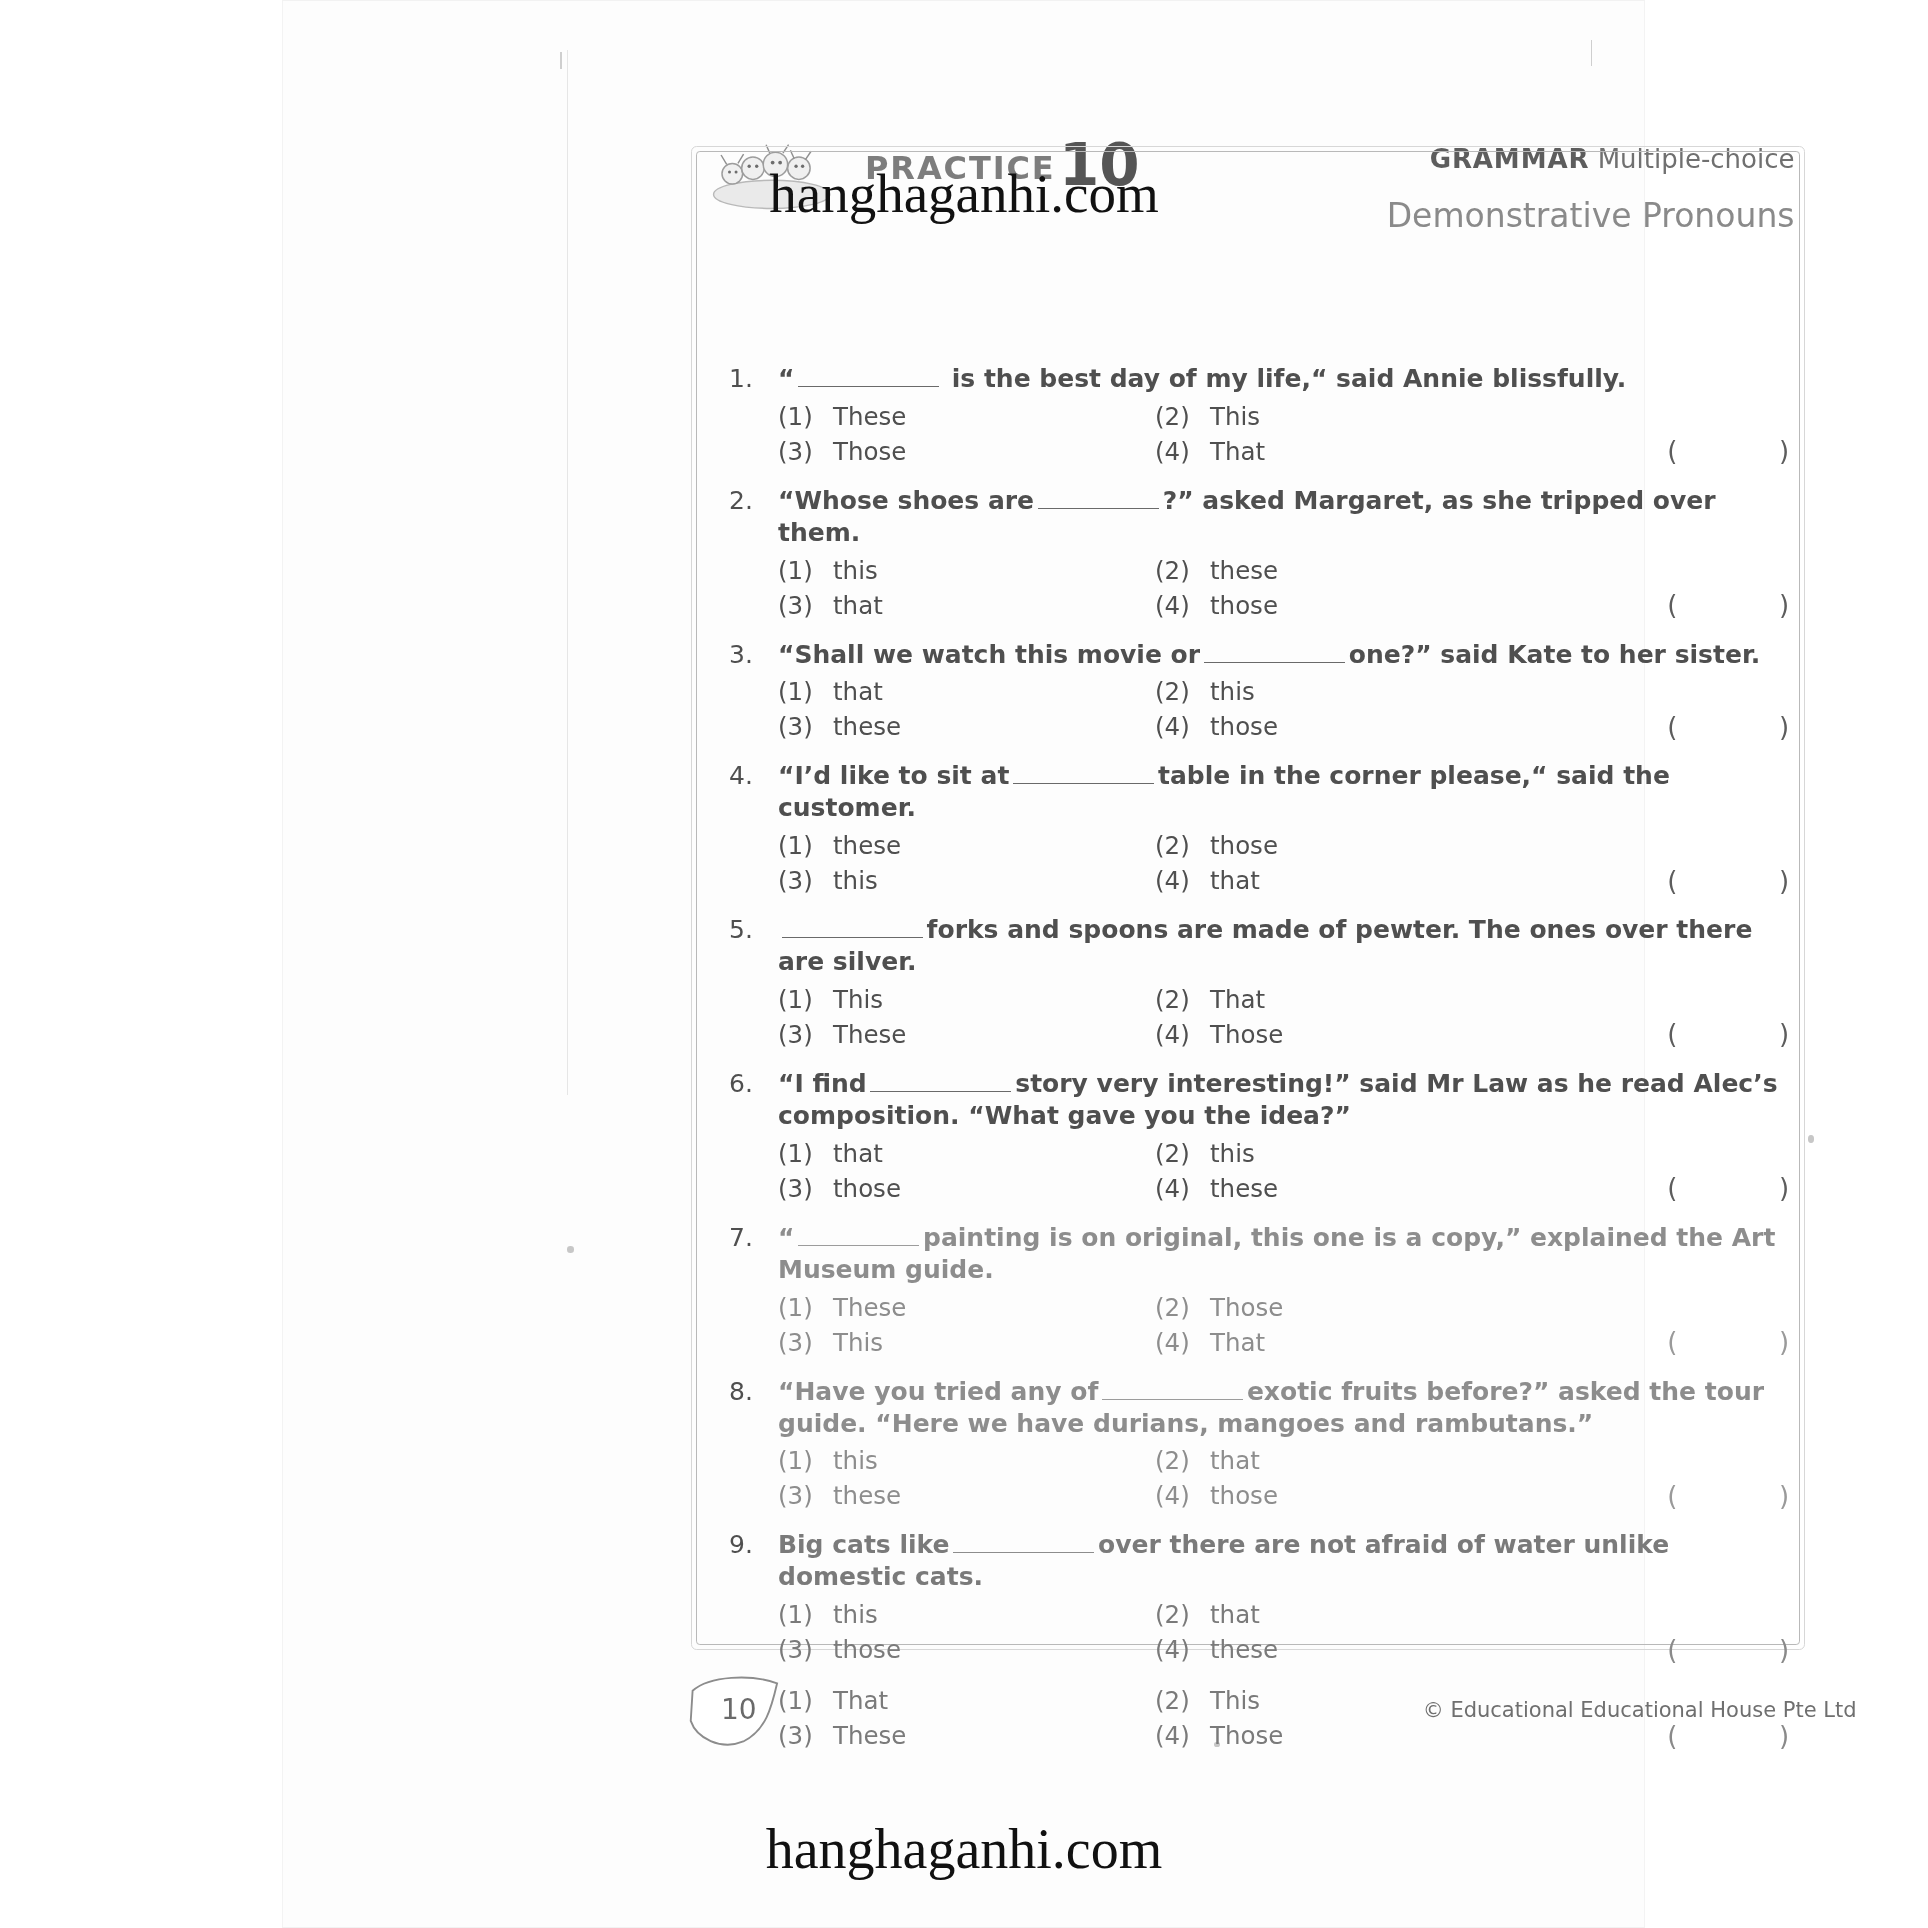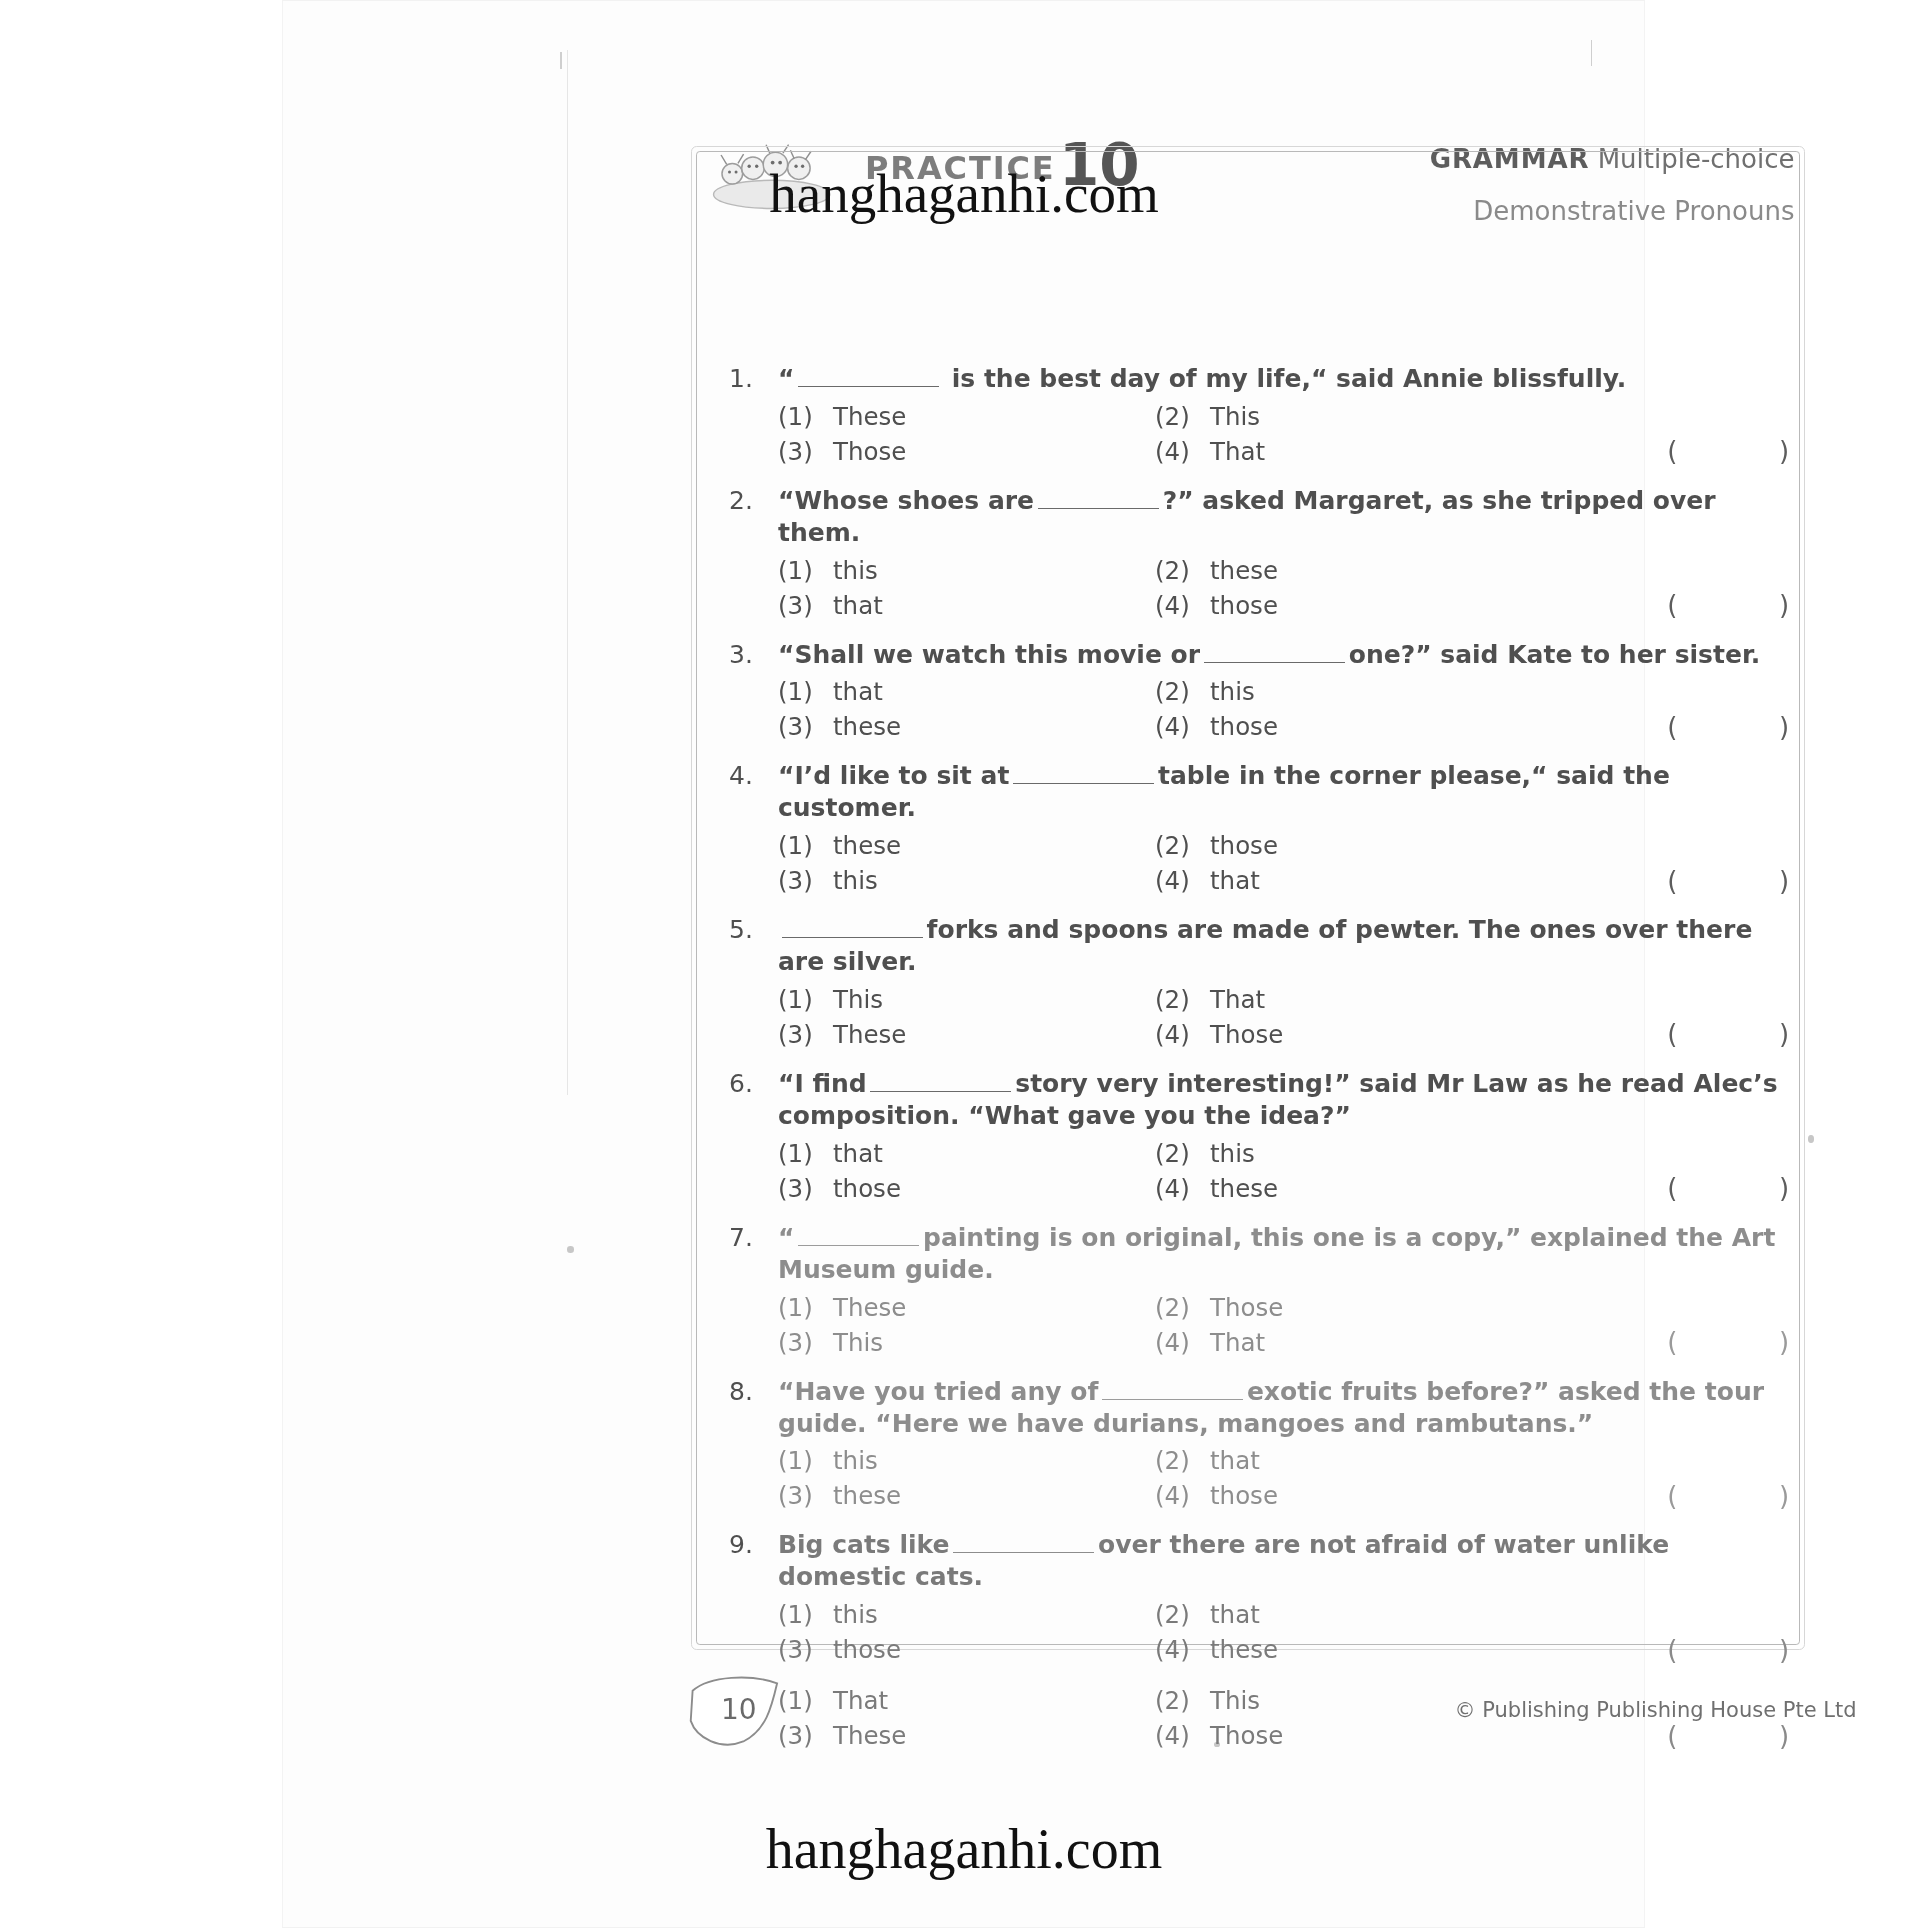--- a/index.html
+++ b/index.html
@@ -109,21 +109,21 @@
     white-space: nowrap;
     font-family: "DejaVu Sans", sans-serif;
   }
   .grammar-title b { color: #5d5d5d; letter-spacing: 0.9px; }
 
   .subject-title {
     position: absolute;
     right: 7.5px;
     top: 73px;
     text-align: left;
-    font-size: 26px;
+    font-size: 33px;
     color: #8a8a8a;
     white-space: nowrap;
     font-family: "DejaVu Sans", sans-serif;
   }
 
   .instruction {
     position: absolute;
     left: 99px;
     top: 256px;
     font-size: 25.4px;
@@ -654,21 +654,21 @@
 
       </div>
 
       <div class="page-leaf">
         <svg viewBox="0 0 118 82" width="111" height="77">
           <path d="M8 20 C26 4, 70 2, 98 12 C92 38, 86 62, 62 74 C38 84, 12 70, 6 52 Z" fill="#ffffff" stroke="#8c8c8c" stroke-width="2"></path>
         </svg>
         <span class="num">10</span>
       </div>
 
-      <div class="copyright">© Publishing Publishing House Pte Ltd</div>
+      <div class="copyright">© Educational Educational House Pte Ltd</div>
 
     </div>
   </div>
 
   <div class="watermark top">hanghaganhi.com</div>
   <div class="watermark bottom">hanghaganhi.com</div>
 
 </div>
 
 

